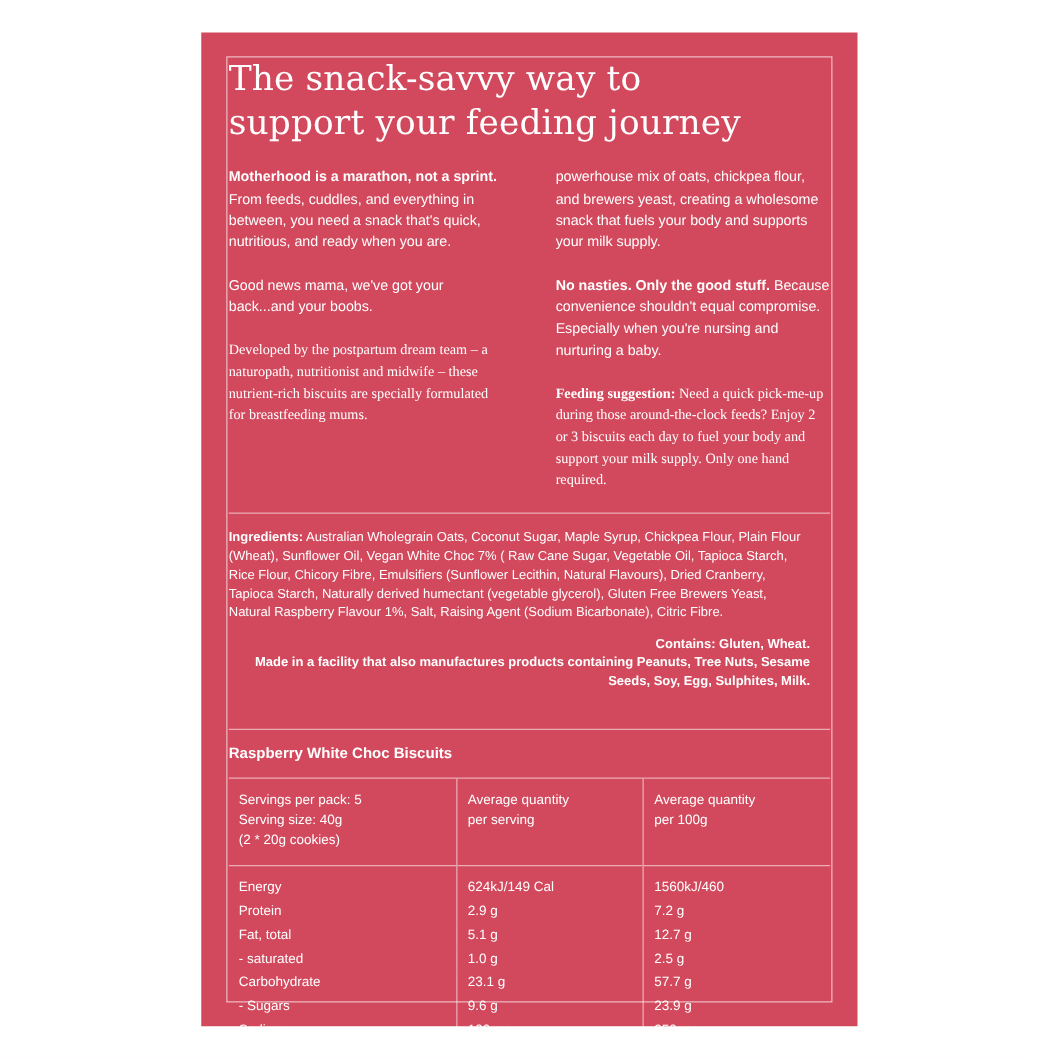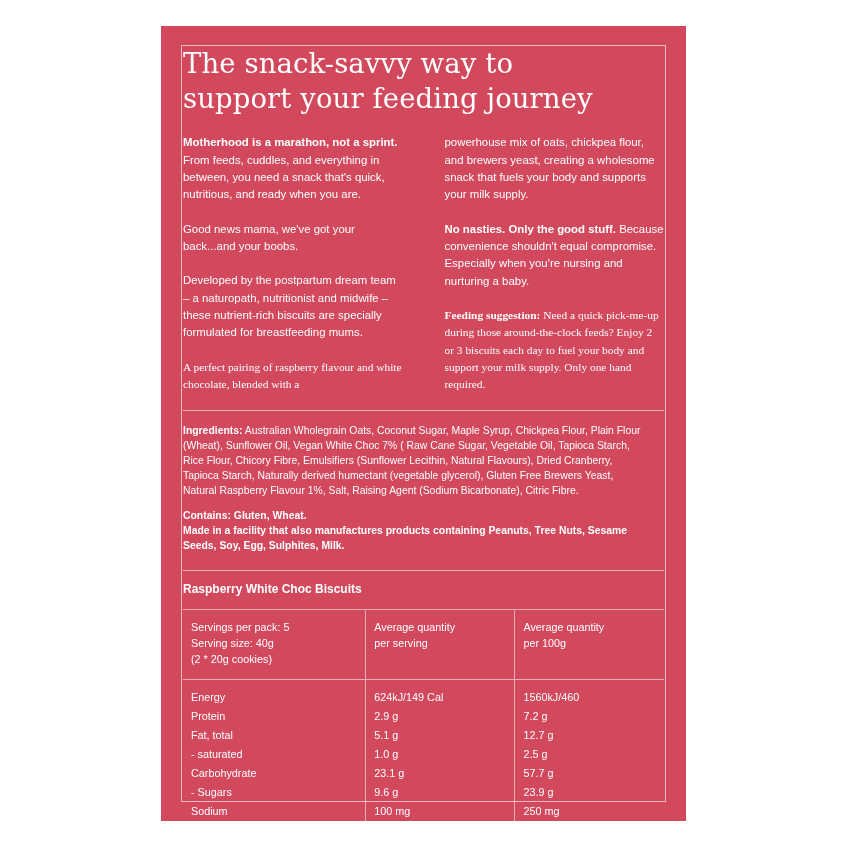--- a/index.html
+++ b/index.html
@@ -79,21 +79,21 @@
     background: rgba(255,255,255,0.55);
     margin: 2px 0 0 0;
   }
 
   .ingredients {
     padding: 12px 16px 12px 0;
     font-size: 10.4px;
     line-height: 1.45;
   }
   .ingredients .block { margin: 0 0 10px 0; }
-  .ingredients .block:last-child { margin-bottom: 3px; }
+  .ingredients .block:last-child { margin-bottom: 16px; text-align: right; }
   .ingredients b { font-weight: bold; }
 
   .nutri-title {
     font-size: 12px;
     font-weight: bold;
     padding: 11px 0 11px 0;
   }
 
   table.nutrition {
     width: 100%;
@@ -133,21 +133,20 @@
       <h1 class="headline">
         <div>The snack-savvy way to</div>
         <div>support your feeding journey</div>
       </h1>
 
       <div class="cols">
         <div class="col">
           <p class="para"><b class="lead-strong">Motherhood is a marathon, not a sprint.</b><span> From feeds, cuddles, and everything in between, you need a snack that's quick, nutritious, and ready when you are.</span></p>
           <p class="para"><span>Good news mama, we've got your back...and your boobs.</span></p>
           <p class="para"><span>Developed by the postpartum dream team – a naturopath, nutritionist and midwife – these nutrient-rich biscuits are specially formulated for breastfeeding mums.</span></p>
-          <p class="para"><span>A perfect pairing of raspberry flavour and white chocolate, blended with a</span></p>
         </div>
         <div class="col">
           <p class="para"><span>powerhouse mix of oats, chickpea flour, and brewers yeast, creating a wholesome snack that fuels your body and supports your milk supply.</span></p>
           <p class="para"><b class="lead-strong">No nasties. Only the good stuff.</b><span> Because convenience shouldn't equal compromise. Especially when you're nursing and nurturing a baby.</span></p>
           <p class="para"><b class="lead-strong">Feeding suggestion:</b><span> Need a quick pick-me-up during those around-the-clock feeds? Enjoy 2 or 3 biscuits each day to fuel your body and support your milk supply. Only one hand required.</span></p>
         </div>
       </div>
 
       <div class="rule"></div>
 

